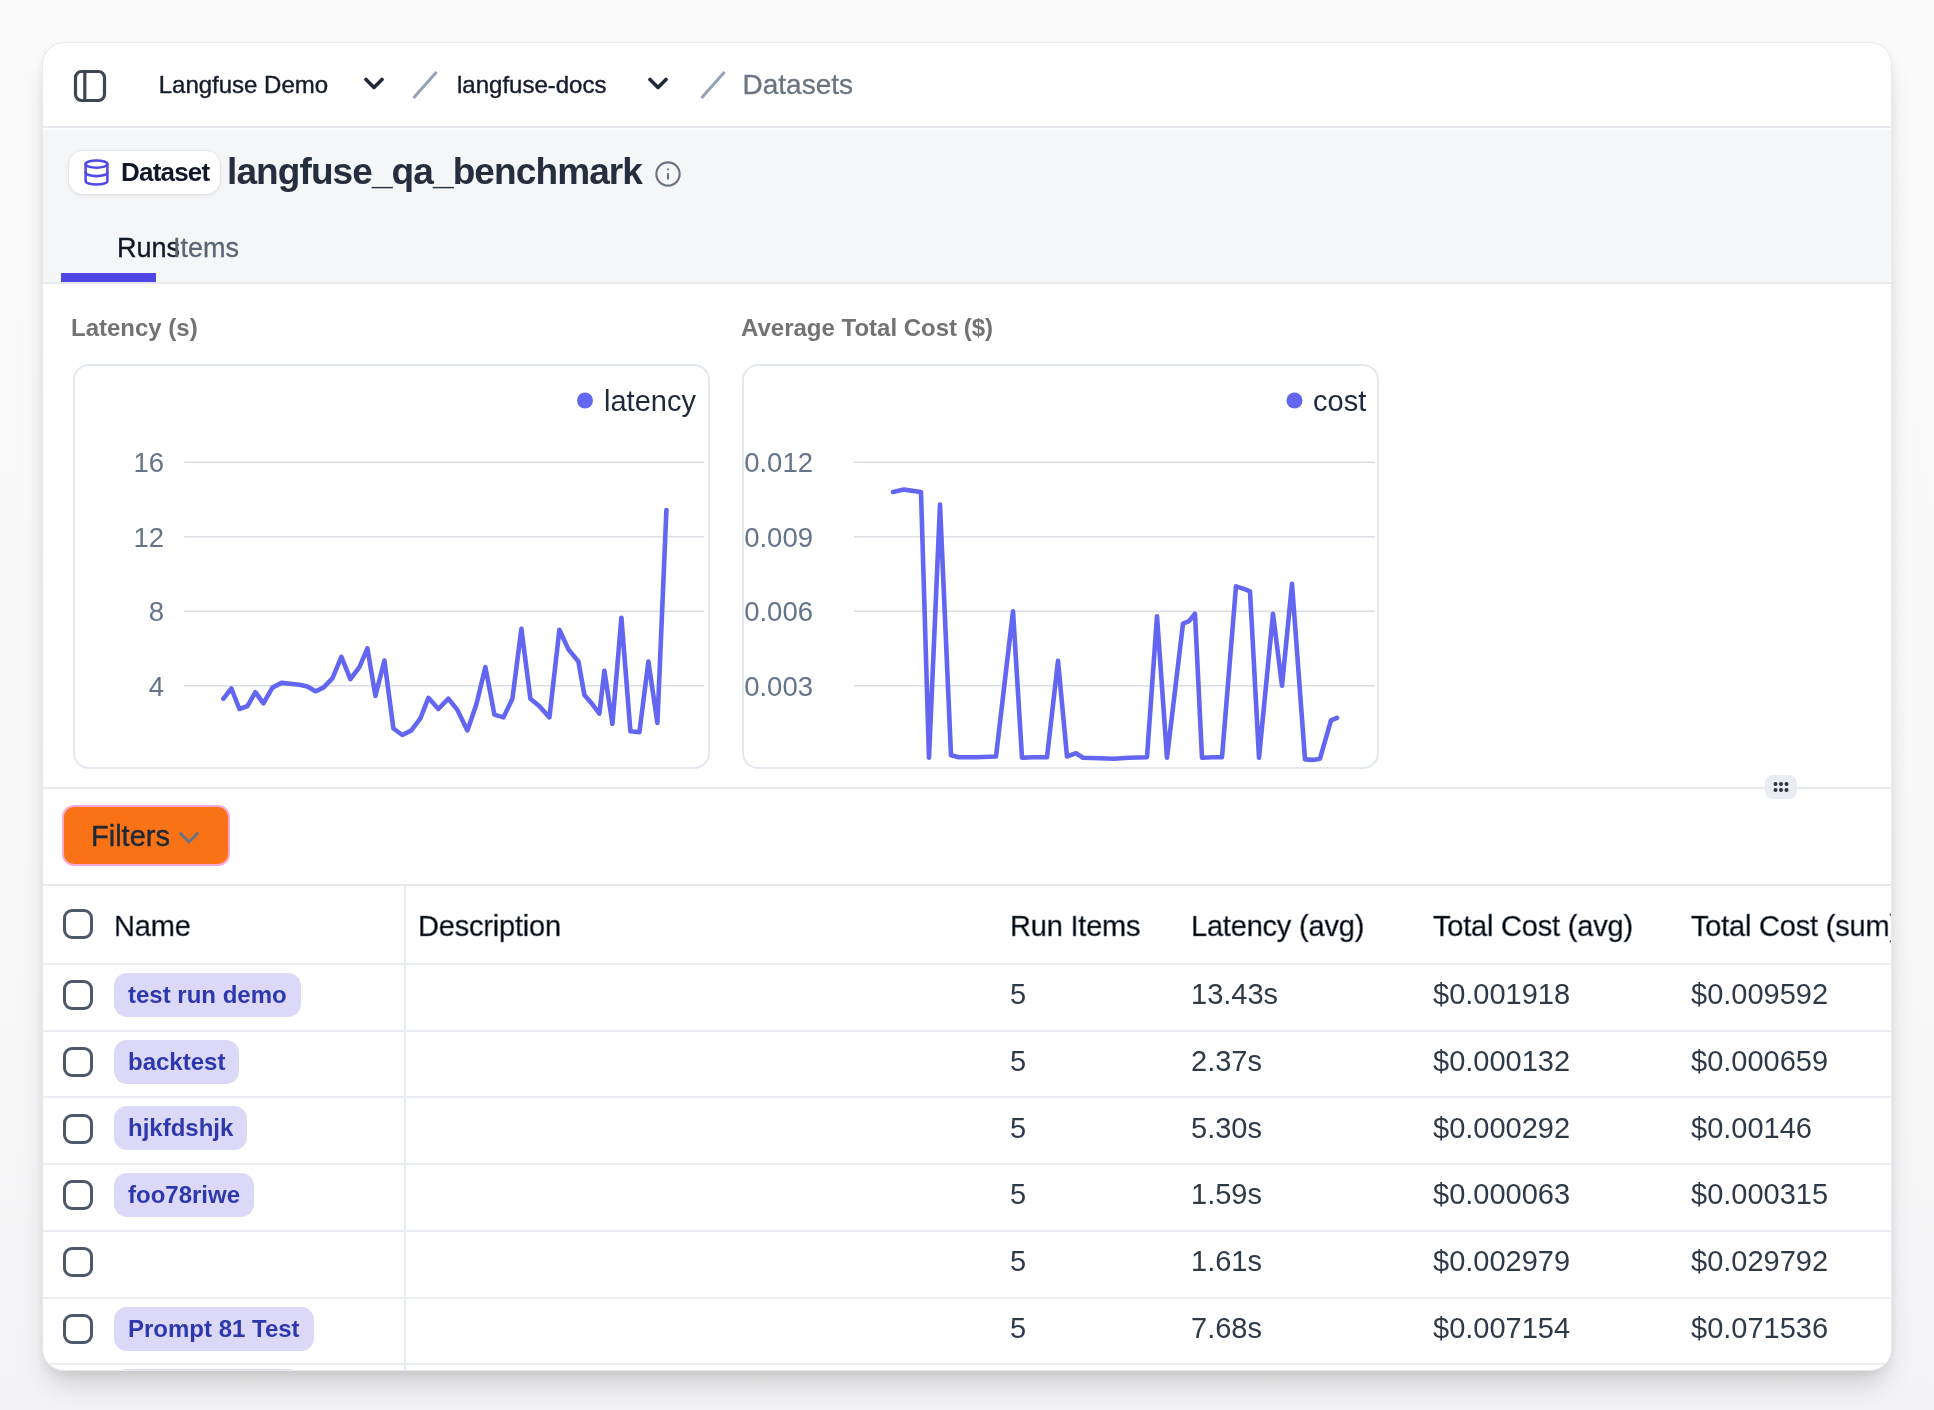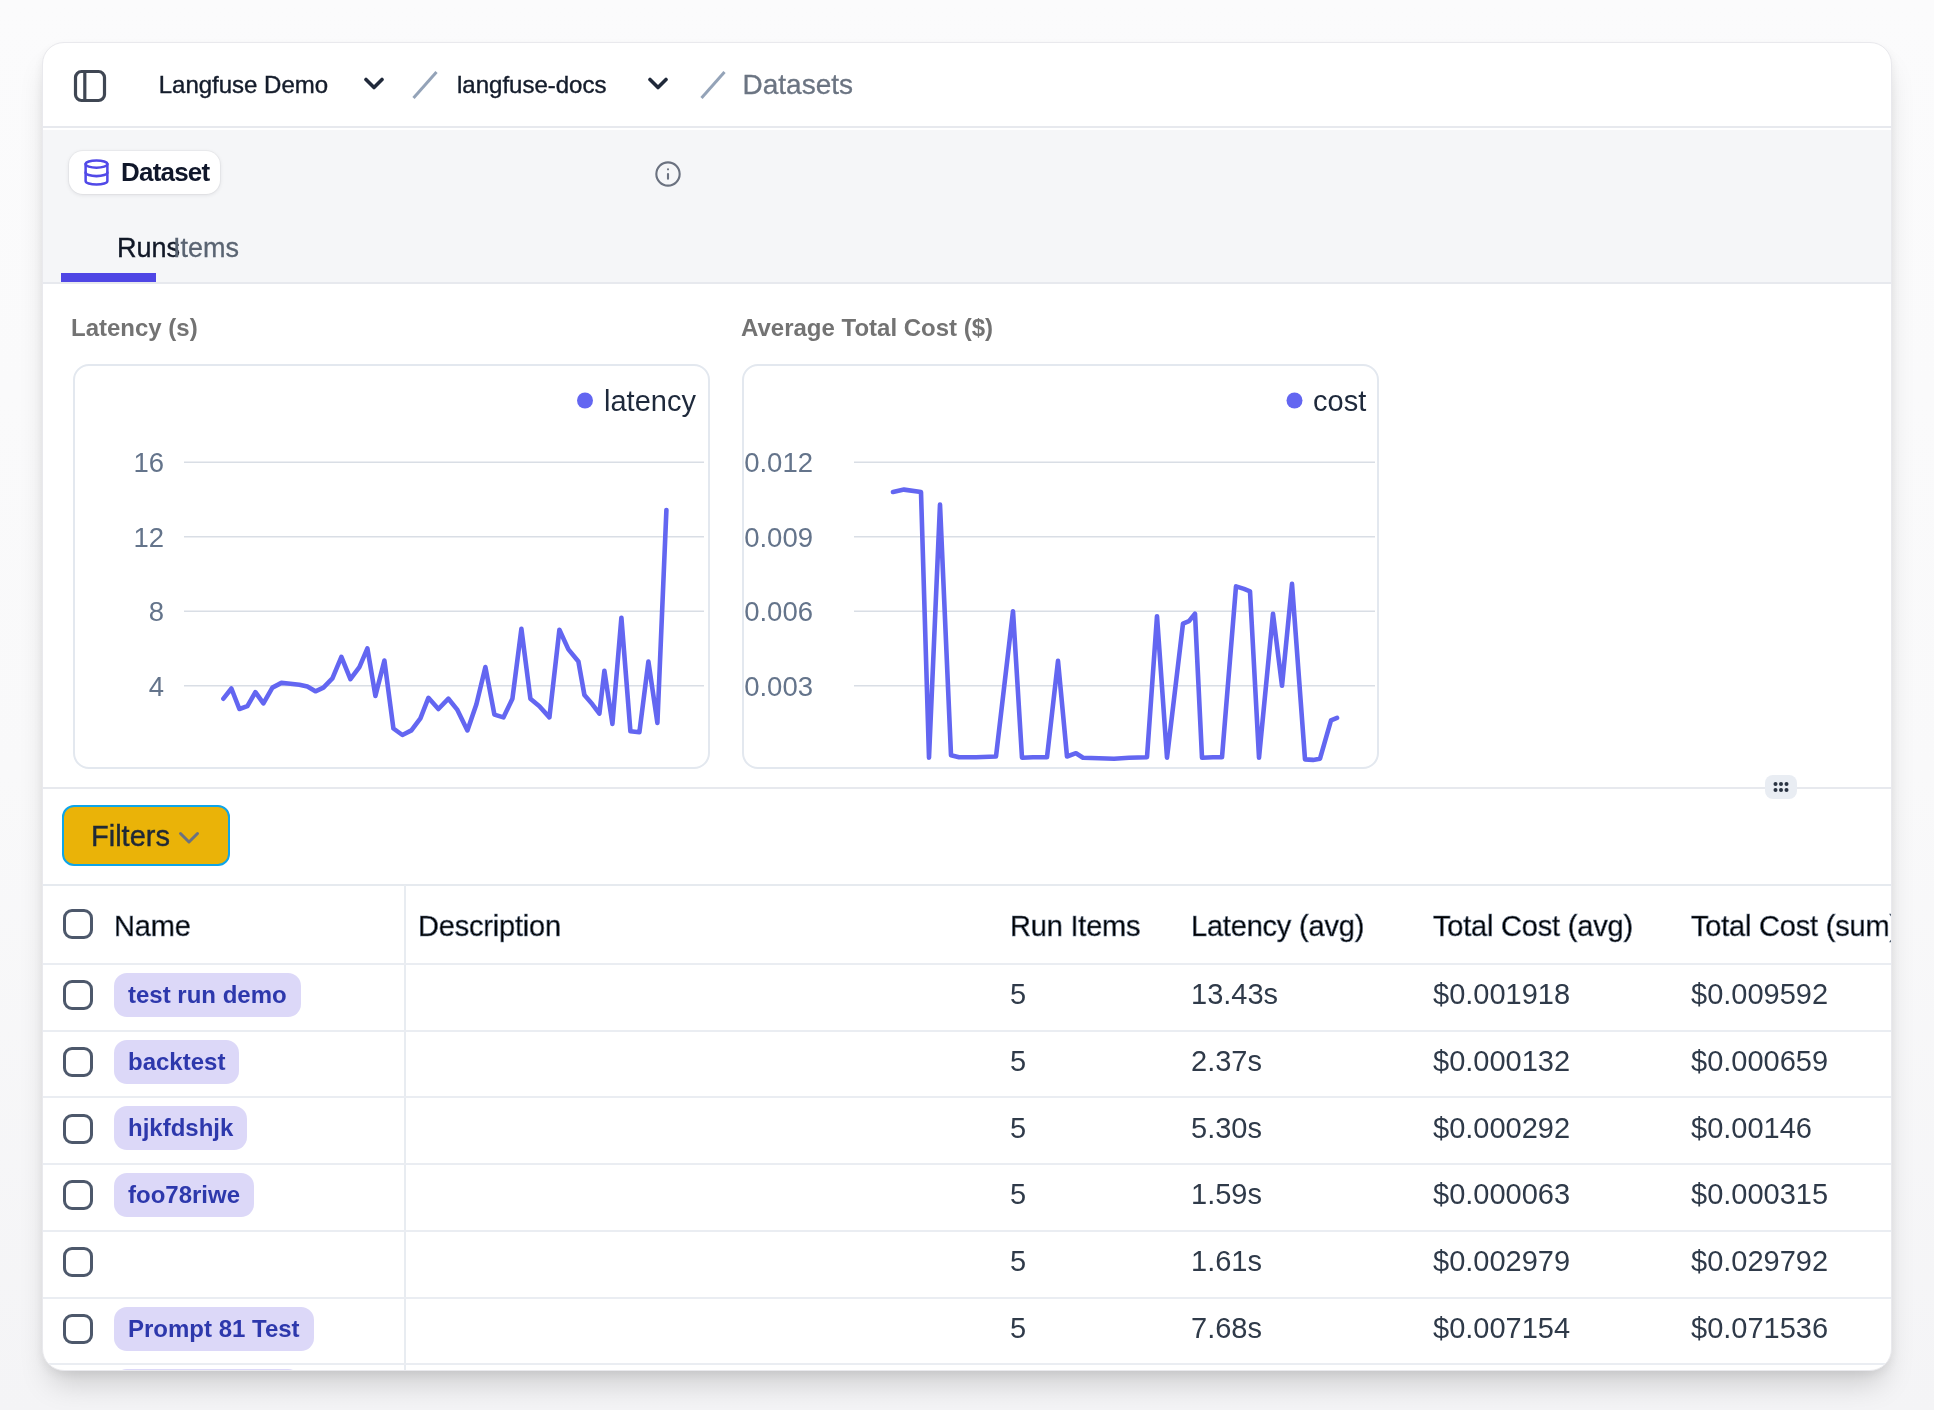--- a/index.html
+++ b/index.html
@@ -19,21 +19,21 @@
   }
   .badge span { position:absolute; left:52px; top:0; line-height:42px; font-size:26px; font-weight:700; letter-spacing:-.8px; color:#10172a; }
   .title { position:absolute; left:184px; top:107px; font-size:37px; line-height:44px; font-weight:700; color:#242e3e; letter-spacing:-.9px; white-space:nowrap; }
   .tabtxt { position:absolute; font-size:27px; }
   .underline { position:absolute; left:17.5px; top:230px; width:95px; height:9px; background:#4f46e5; }
   .tabborder { position:absolute; left:0; top:239px; width:100%; height:2px; background:#e7e9ee; }
   .charttitle { position:absolute; top:270px; font-size:24px; line-height:30px; font-weight:700; color:#737373; }
   .chartcard { position:absolute; top:321px; width:637px; height:405px; border:2px solid #e3e8ef; border-radius:16px; background:#fff; }
   .secborder { position:absolute; left:0; top:744px; width:100%; height:2px; background:#e7e9ee; }
   .grip { position:absolute; left:1722px; top:732px; width:32px; height:24px; background:#e9edf3; border-radius:8px; }
-  .filters { position:absolute; left:19px; top:762px; width:168px; height:61px; border:2px solid #0ea5e9; border-radius:12px; background:#eab308; }
+  .filters { position:absolute; left:19px; top:762px; width:168px; height:61px; border:2px solid #f9a8d4; border-radius:12px; background:#f97316; }
   .filters span { position:absolute; left:27px; top:0; line-height:58px; font-size:29px; font-weight:500; color:#1f2937; -webkit-text-stroke:.4px #1f2937; }
   .tabletop { position:absolute; left:0; top:841px; width:100%; height:2px; background:#e6eaef; }
   .vline { position:absolute; left:361px; top:842px; width:2px; height:487px; background:#e8ecf1; }
   .rowb { position:absolute; left:0; width:100%; height:2px; background:#eaedf2; }
   .cb { position:absolute; left:20px; width:30px; height:30px; border:3px solid #4d586b; border-radius:9px; background:#fff; }
   .hdr { position:absolute; font-size:29px; line-height:29px; font-weight:400; color:#000000; white-space:nowrap; letter-spacing:-.2px; -webkit-text-stroke:.7px #64748b; }
   .cell { position:absolute; font-size:29px; line-height:29px; font-weight:400; color:#2f3a49; white-space:nowrap; }
   .pill { position:absolute; left:71px; height:44px; background:#dcd8f8; border-radius:13px; color:#2d38ac; font-size:24px; font-weight:700; line-height:44px; padding:0 14px; white-space:nowrap; }
   .ticktxt { font-size:27.5px; fill:#64748b; }
   .legtxt { font-size:29px; fill:#1e293b; }
@@ -65,20 +65,21 @@
   <span class="crumbmut" style="left:699.5px">Datasets</span>
 
   <div class="badge">
     <svg class="abs" style="left:13px;top:7px" width="29" height="29" viewBox="0 0 24 24" fill="none" stroke="#5149e8" stroke-width="2.1" stroke-linecap="round" stroke-linejoin="round">
       <ellipse cx="12" cy="5" rx="9" ry="3"></ellipse>
       <path d="M3 5v14c0 1.66 4.03 3 9 3s9-1.34 9-3V5"></path>
       <path d="M3 12c0 1.66 4.03 3 9 3s9-1.34 9-3"></path>
     </svg>
     <span>Dataset</span>
   </div>
+  <div class="title">langfuse_qa_benchmark</div>
   <svg class="abs" style="left:611px;top:117px" width="28" height="28" viewBox="0 0 24 24" fill="none" stroke="#6b7280" stroke-width="1.8" stroke-linecap="round">
     <circle cx="12" cy="12" r="10"></circle>
       <path d="M12 16v-4"></path>
       <path d="M12 8h.01"></path>
   </svg>
 
   <span class="tabtxt" style="left:35px;top:192px;line-height:27px;color:#111827;font-weight:500;margin-left:39px;-webkit-text-stroke:.4px #111827;">Runs</span>
   <span class="tabtxt" style="left:130px;top:192px;line-height:27px;color:#5a6472;font-weight:500;-webkit-text-stroke:.3px #5a6472;">Items</span>
   <div class="underline"></div>
   <div class="tabborder"></div>

